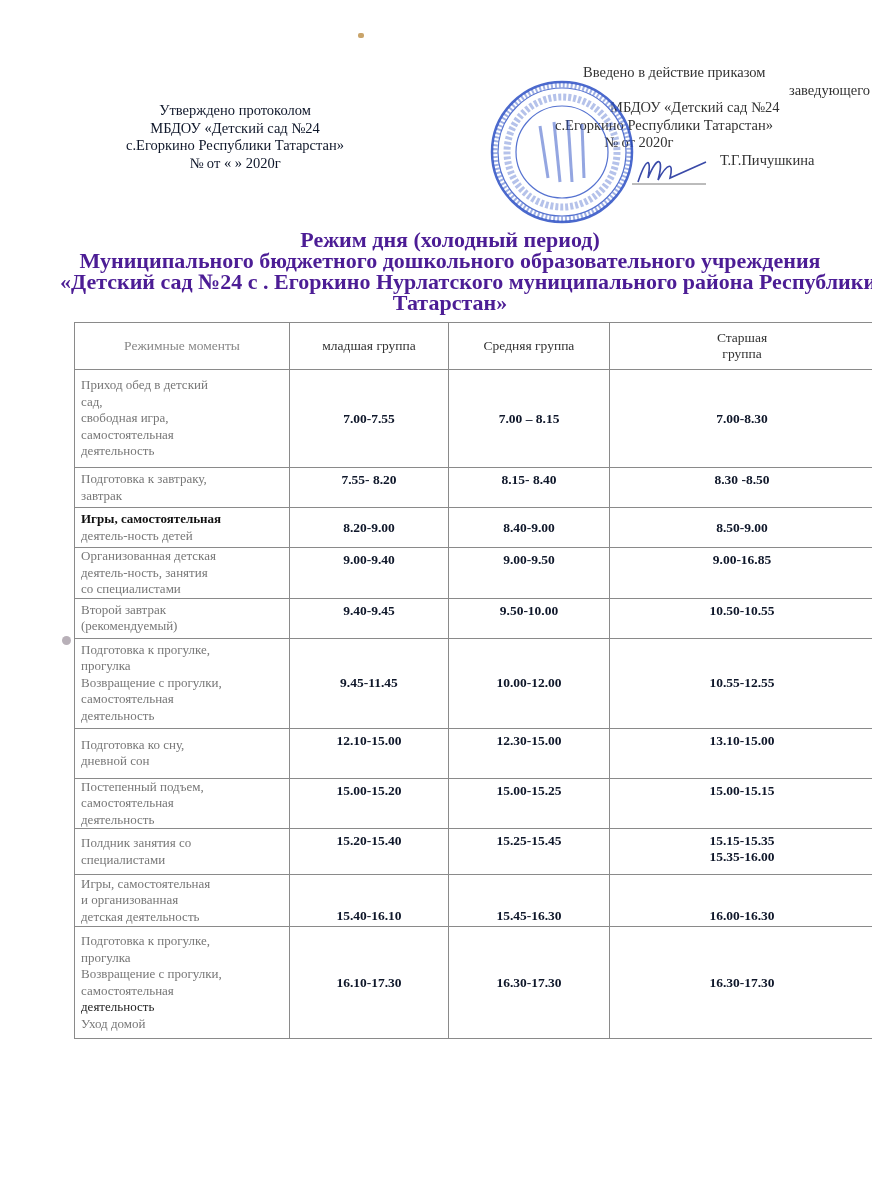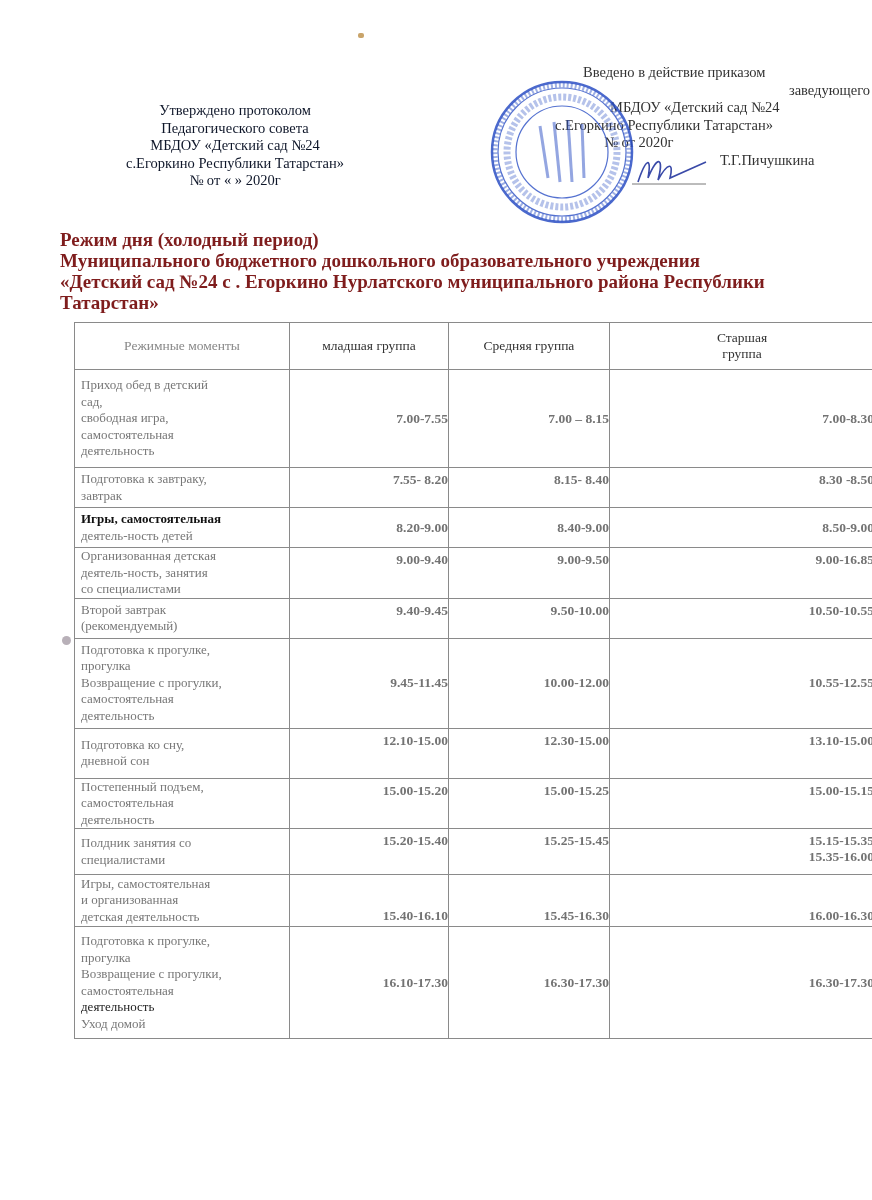--- a/index.html
+++ b/index.html
@@ -17,48 +17,47 @@
   .r1 { padding-left: 43px; }
   .r2 { padding-left: 93px; text-align: right; }
   .r3 { padding-left: 70px; }
   .r4 { padding-left: 15px; }
   .r5 { padding-left: 64px; }
   .r6 { padding-left: 180px; }
 
   .stamp { position: absolute; left: 488px; top: 78px; width: 148px; height: 148px; }
   .signature { position: absolute; left: 628px; top: 148px; width: 80px; height: 40px; }
 
-  .title { position: absolute; left: 60px; top: 229px; width: 780px; text-align: left;
-           font-size: 19px; line-height: 21px; font-weight: bold; color: #7f1d1d; }
+  .title { position: absolute; left: 60px; top: 229px; width: 780px; text-align: center;
+           font-size: 22px; line-height: 21px; font-weight: bold; color: #4c1d95; }
   .title div { white-space: nowrap; }
 
   table.schedule { position: absolute; left: 74px; top: 322px; width: 801px; border-collapse: collapse;
                    font-size: 13px; }
   table.schedule td, table.schedule th { border: 1px solid #8a8a8a; vertical-align: middle; padding: 0; }
   table.schedule th { font-weight: normal; height: 46px; text-align: center; font-size: 13.5px; color: #333; }
   th.c0 { width: 214px; color: #888 !important; }
   th.c1 { width: 158px; }
   th.c2 { width: 160px; margin-left: 21px; }
   td.moment { padding-left: 6px !important; line-height: 16.5px; color: #777; }
   td.moment .strong { color: #111; font-weight: bold; }
   td.moment .dark { color: #222; }
-  td.time { text-align: right; font-size: 13.5px; font-weight: bold; color: #737373; }
+  td.time { text-align: center; font-size: 13.5px; font-weight: bold; color: #0f172a; }
   td.time.top { vertical-align: top; padding-top: 4px !important; }
   td.time.bottom { vertical-align: bottom; padding-bottom: 2px !important; }
   td.time .line { display: block; }
 </style>
 </head>
 <body>
 
 <div class="speck"></div>
 <div class="hole"></div>
 
 <div class="approve-left">
   <div>Утверждено  протоколом</div>
-  <div>Педагогического совета</div>
   <div>МБДОУ «Детский сад №24</div>
   <div>с.Егоркино Республики Татарстан»</div>
   <div style="text-decoration: none;">№     от «      »          2020г</div>
 </div>
 
 <div class="approve-right">
   <div class="r1">Введено в действие приказом</div>
   <div class="r2">заведующего</div>
   <div class="r3">МБДОУ «Детский сад №24</div>
   <div class="r4">с.Егоркино  Республики Татарстан»</div>

